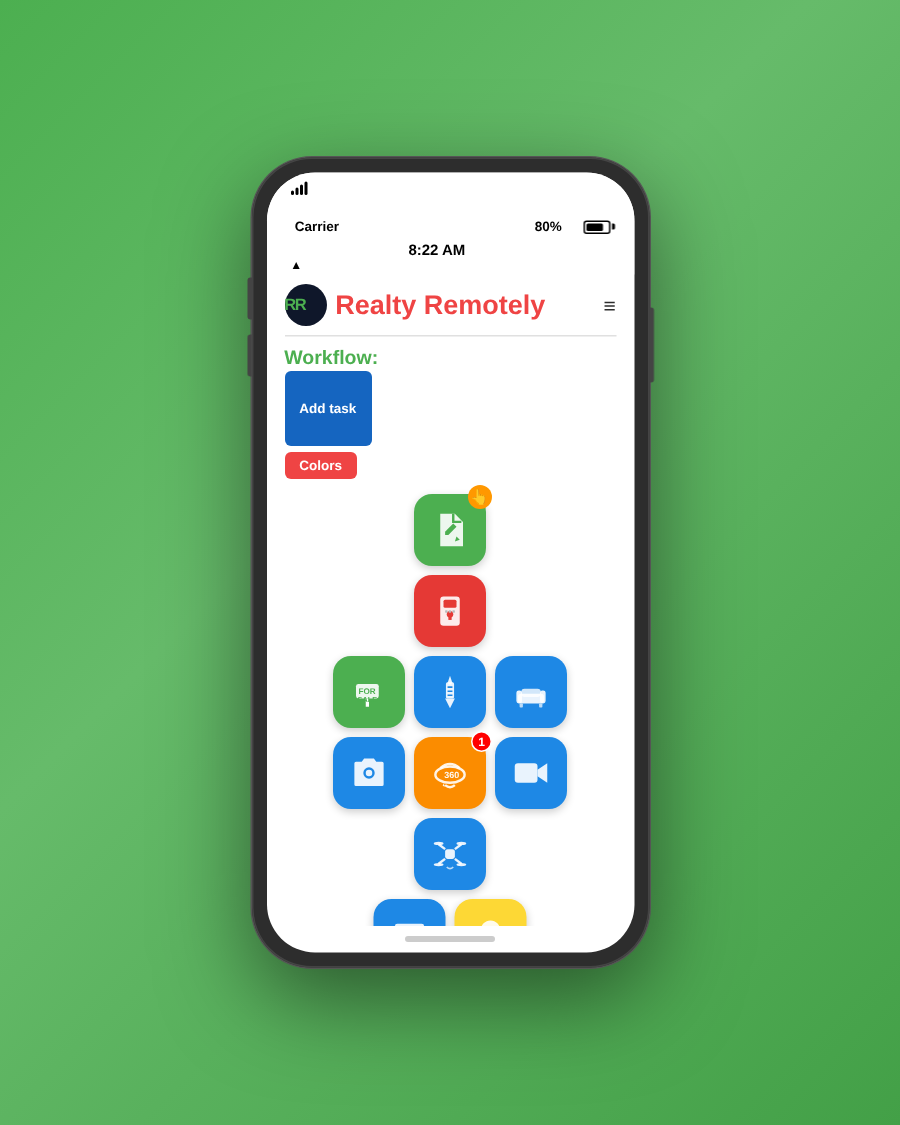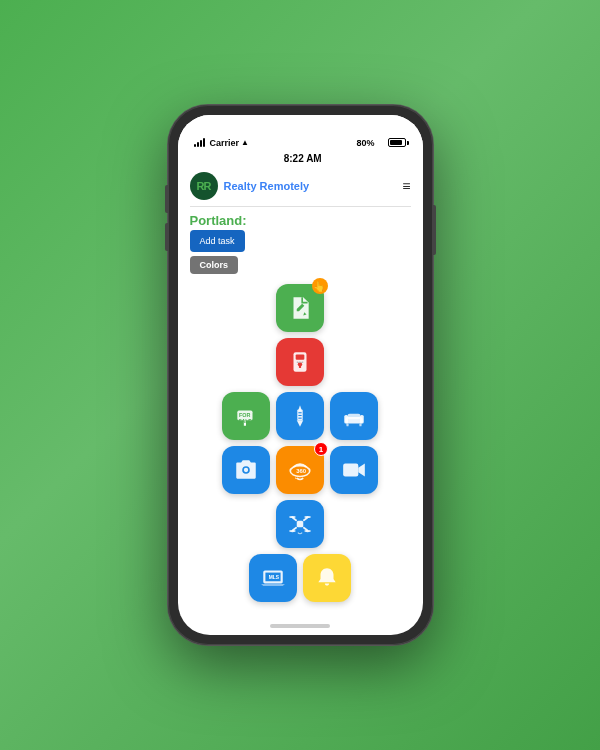--- a/index.html
+++ b/index.html
@@ -43,21 +43,21 @@
       background: #fff;
       display: flex;
       justify-content: space-between;
       align-items: center;
       padding: 6px 16px 2px;
       font-size: 9px;
       font-weight: 600;
       flex-shrink: 0;
     }
 
-    .status-left { display: flex; align-items: flex-start; gap: 2px; }
+    .status-left { display: flex; align-items: flex-start; gap: 16px; flex-direction: column; }
     .status-center { font-size: 10px; font-weight: 700; margin-top: 32px; }
     .status-right { display: flex; align-items: center; gap: 14px; font-size: 9px; }
 
     .signal-bars { display: flex; align-items: flex-end; gap: 1px; }
     .signal-bars span {
       background: #000;
       width: 2px;
       border-radius: 1px;
     }
 
@@ -102,41 +102,41 @@
     .app-header {
       display: flex;
       align-items: center;
       gap: 6px;
       margin-bottom: 6px;
       border-bottom: 1.5px solid #e0e0e0;
       padding-bottom: 6px;
     }
 
     .logo-box {
-      background: #14532d;
+      background: #0f172a;
       border-radius: 14px;
       width: 28px;
       height: 28px;
       display: flex;
       align-items: center;
-      justify-content: center;
+      justify-content: flex-start;
       flex-shrink: 0;
     }
 
     .logo-rr {
       color: #4caf50;
       font-weight: 900;
       font-size: 11px;
       letter-spacing: -1px;
     }
 
     .app-title {
-      font-size: 11px;
+      font-size: 18px;
       font-weight: 800;
-      color: #3b82f6;
+      color: #ef4444;
       flex: 1;
     }
 
     .hamburger-icon {
       font-size: 14px;
       color: #2d2d2d;
       cursor: pointer;
     }
 
     
@@ -162,28 +162,28 @@
       gap: 4px;
       margin-bottom: 10px;
     }
 
     .btn-add-task {
       background: #1565c0;
       color: #fff;
       border: none;
       border-radius: 4px;
       font-size: 9px;
-      font-weight: 400;
-      padding: 6px 10px;
+      font-weight: 700;
+      padding: 20px 10px;
       cursor: pointer;
       width: fit-content;
     }
 
     .btn-colors {
-      background: #737373;
+      background: #ef4444;
       color: #fff;
       border: none;
       border-radius: 4px;
       font-size: 9px;
       font-weight: 600;
       padding: 4px 10px;
       cursor: pointer;
       width: fit-content;
     }
 
@@ -323,21 +323,21 @@
     <div class="app-content">
 
       <div class="app-header">
         <div class="logo-box">
           <span class="logo-rr">RR</span>
         </div>
         <span class="app-title">Realty Remotely</span>
         <span class="hamburger-icon">≡</span>
       </div>
 
-      <div class="workflow-label">Portland:</div>
+      <div class="workflow-label">Workflow:</div>
 
       <div class="action-buttons">
         <button class="btn-add-task">Add task</button>
         <button class="btn-colors">Colors</button>
       </div>
 
       <div class="icon-grid">
 
         <div class="icon-row">
           <div class="app-icon color-green">

